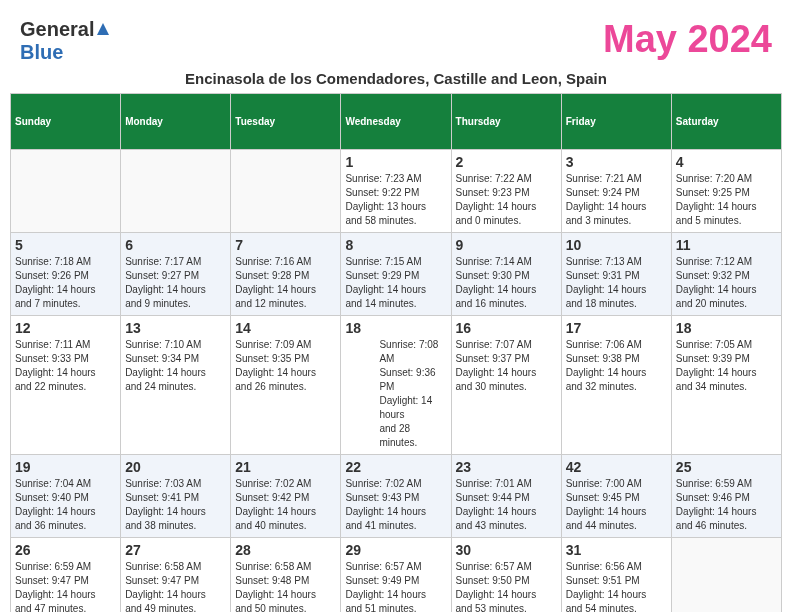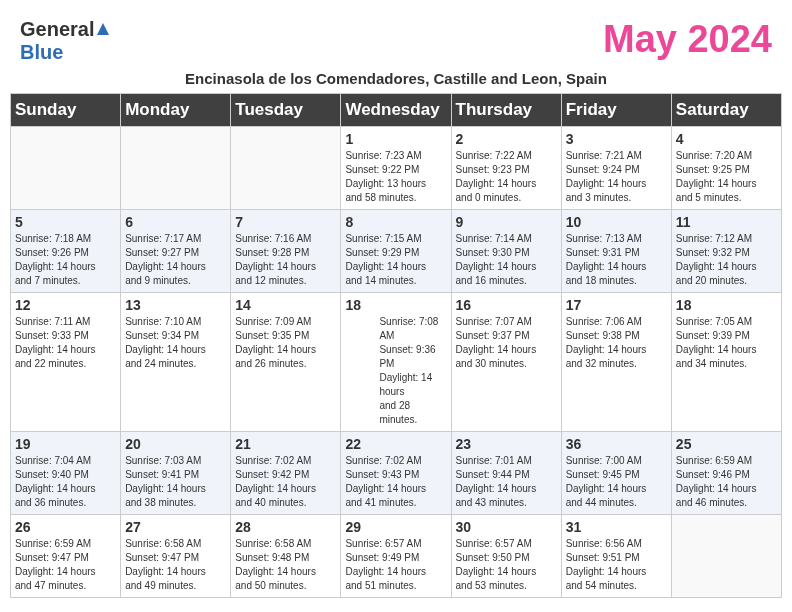--- a/index.html
+++ b/index.html
@@ -32,25 +32,25 @@
       font-size: 15px;
       font-weight: bold;
       color: #333;
       margin: 2px 0 6px 0;
     }
     .calendar {
       width: 100%;
       border-collapse: collapse;
     }
     .calendar th {
-      background-color: #404040;
+      background-color: #15803d;
       color: white;
       font-weight: bold;
-      font-size: 17px;
-      padding: 6px 4px;
+      font-size: 10px;
+      padding: 22px 4px;
       text-align: left;
       border: 1px solid #ccc;
     }
     .calendar td {
       border: 1px solid #ccc;
       vertical-align: top;
       padding: 4px;
       font-size: 10.5px;
       color: #333;
       width: 14.28%;
@@ -274,21 +274,21 @@
 and 41 minutes.</div>
         </td>
         <td>
           <div class="day-number">23</div>
           <div class="day-info" style="white-space: pre-line;">Sunrise: 7:01 AM
 Sunset: 9:44 PM
 Daylight: 14 hours
 and 43 minutes.</div>
         </td>
         <td>
-          <div class="day-number">36</div>
+          <div class="day-number">42</div>
           <div class="day-info" style="white-space: pre-line;">Sunrise: 7:00 AM
 Sunset: 9:45 PM
 Daylight: 14 hours
 and 44 minutes.</div>
         </td>
         <td>
           <div class="day-number">25</div>
           <div class="day-info" style="white-space: pre-line;">Sunrise: 6:59 AM
 Sunset: 9:46 PM
 Daylight: 14 hours

